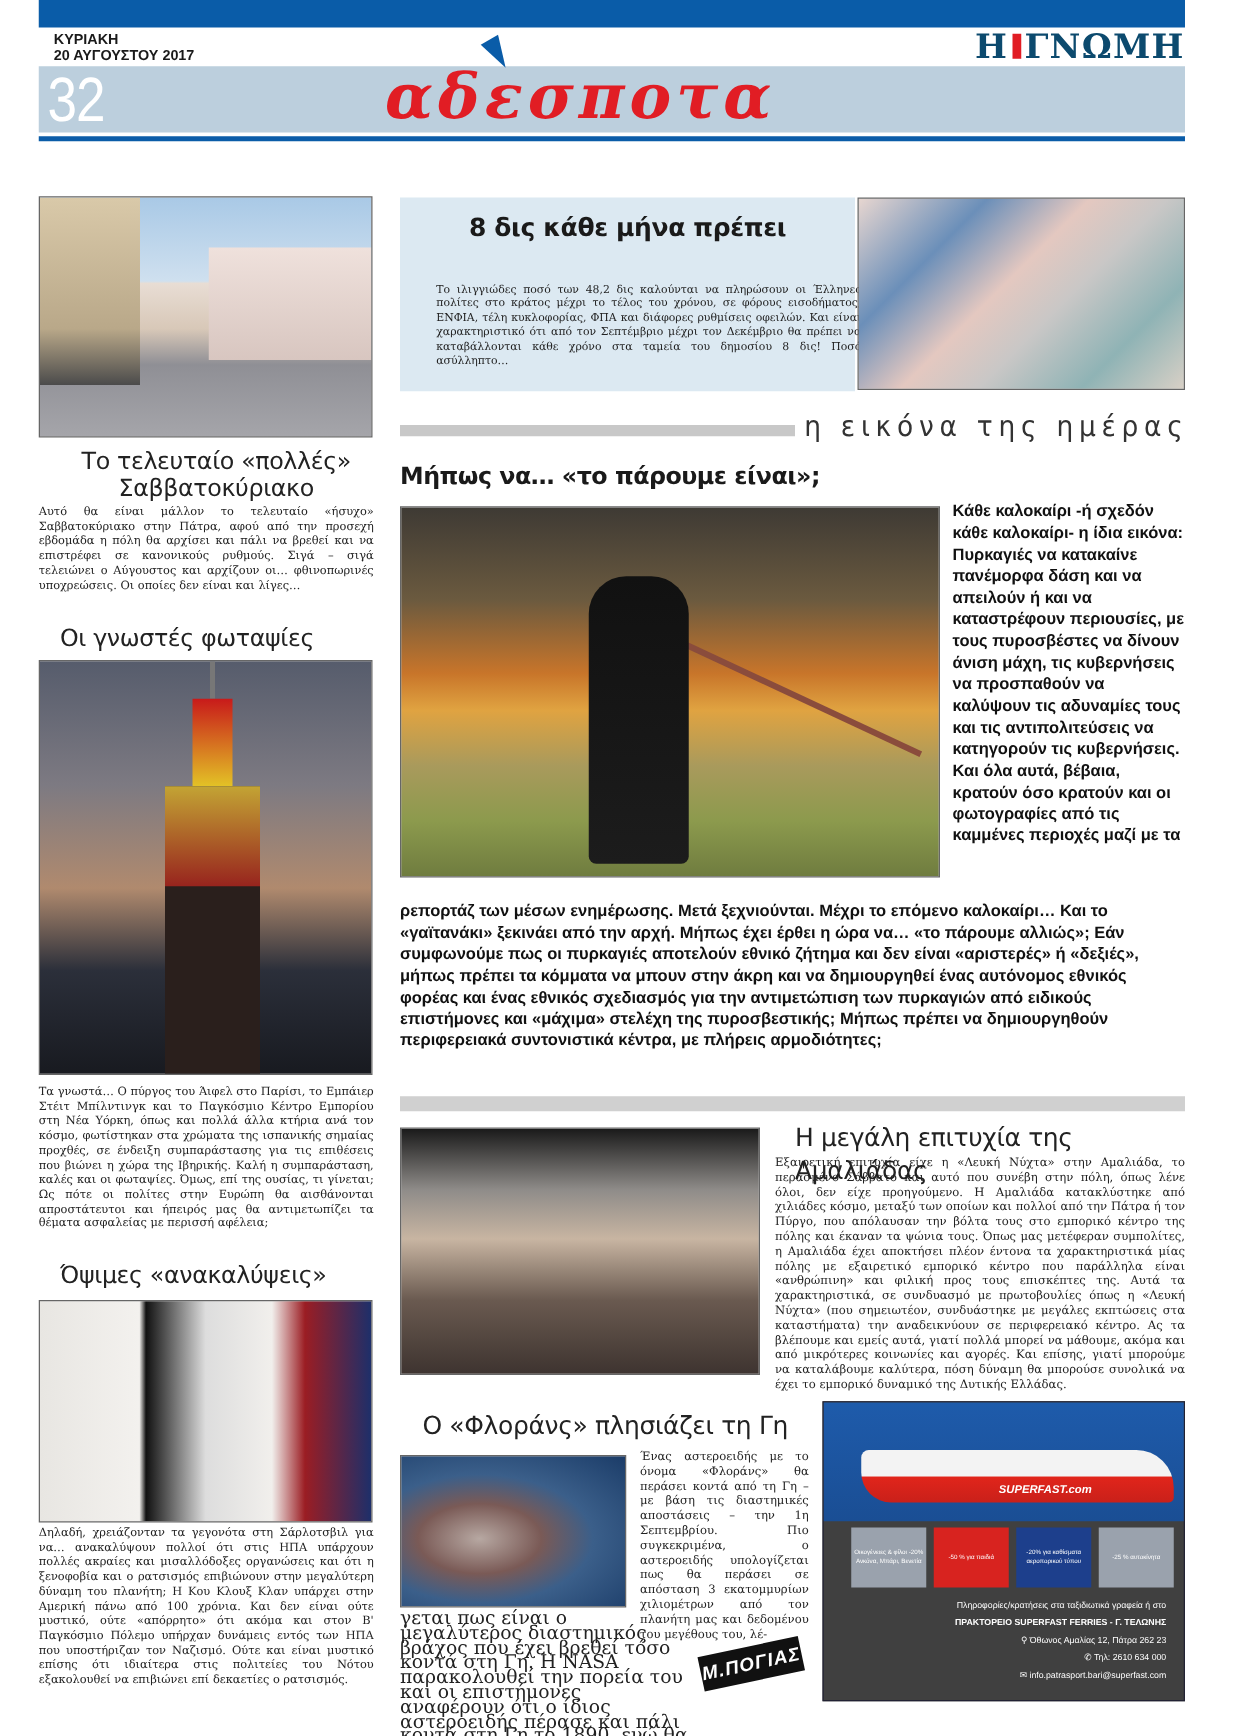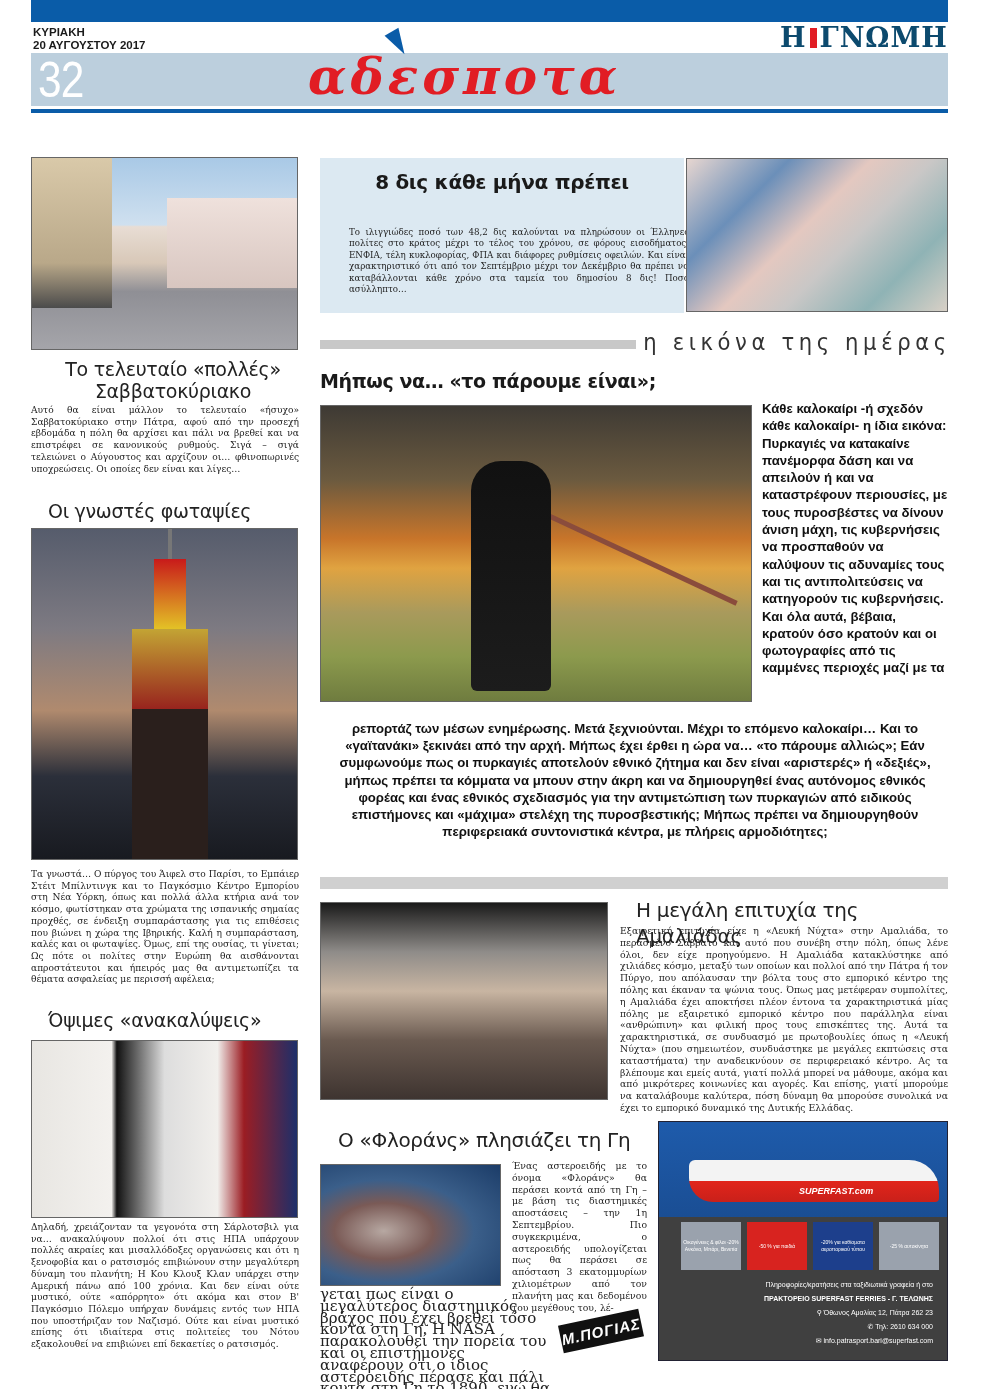--- a/index.html
+++ b/index.html
@@ -1,21 +1,21 @@
 <!DOCTYPE html>
 <html><head>
 <meta charset="utf-8">
 <style>
   * { box-sizing: border-box; margin: 0; padding: 0; }
   body { width: 1000px; height: 1389px; background: #ffffff; position: relative; overflow: hidden; font-family: "DejaVu Serif", serif; color: #222; }
   .abs { position: absolute; }
 
   
   .top-bar { left: 31px; top: 0; width: 917px; height: 22px; background: #0a5ca8; }
-  .date-block { left: 33px; top: 26px; font-family: "Liberation Sans", sans-serif; font-weight: bold; font-size: 11.5px; line-height: 13px; color: #1a1a1a; }
+  .date-block { left: 43px; top: 26px; font-family: "Liberation Sans", sans-serif; font-weight: bold; font-size: 11.5px; line-height: 13px; color: #1a1a1a; }
   .grey-band { left: 31px; top: 53px; width: 917px; height: 53px; background: #bccfdd; }
   .page-num { left: 38px; top: 52px; font-family: "Liberation Sans", sans-serif; font-size: 50px; line-height: 56px; color: #ffffff; letter-spacing: -1px; transform: scaleX(0.85); transform-origin: left; }
   .section-title { left: 308px; top: 46px; font-family: "DejaVu Serif", serif; font-style: italic; font-weight: bold; font-size: 50px; line-height: 62px; color: #e11d24; letter-spacing: 4px; }
   .section-accent { left: 390px; top: 30px; width: 0; height: 0; border-left: 8px solid transparent; border-right: 8px solid transparent; border-top: 26px solid #0a5ca8; transform: rotate(-30deg); }
   .logo { left: 780px; top: 22px; font-family: "DejaVu Serif", serif; font-weight: bold; font-size: 27px; line-height: 32px; color: #0c4a6e; letter-spacing: 1px; }
   .logo .h { display: inline-block; }
   .logo .pro { display: inline-block; width: 7px; height: 20px; background: #e11d24; margin: 0 3px; vertical-align: -1px; }
   .bottom-rule { left: 31px; top: 109px; width: 917px; height: 4px; background: #0a5ca8; }
 
   
@@ -75,21 +75,21 @@
 
   .box-8dis { left: 320px; top: 158px; width: 364px; height: 155px; background: #dce9f2; }
   .h-8dis { left: 330px; top: 170px; width: 344px; font-family: "DejaVu Sans", sans-serif; font-weight: bold; font-size: 20px; line-height: 25px; text-align: center; color: #1a1a1a; letter-spacing: -0.3px; }
   .t-8dis { left: 349px; top: 227px; width: 340px; font-size: 8.7px; line-height: 11.4px; }
 
   .label-bar { left: 320px; top: 340px; width: 628px; height: 9px; background: #c8c8c8; }
   .label-text { left: 636px; top: 327px; padding: 0 8px; background: #fff; font-family: "DejaVu Sans", sans-serif; font-size: 23px; line-height: 30px; color: #333; letter-spacing: 5px; transform: scaleX(0.92); transform-origin: left; }
 
   .h-main { left: 320px; top: 368px; font-family: "DejaVu Sans", sans-serif; font-weight: bold; font-size: 19px; line-height: 26px; color: #1a1a1a; letter-spacing: -0.4px; }
   .t-main-side { left: 762px; top: 400px; width: 188px; font-size: 13.2px; line-height: 17.3px; }
-  .t-main-bottom { left: 320px; top: 720px; width: 630px; font-size: 13.2px; line-height: 17.2px; text-align: center; }
+  .t-main-bottom { left: 320px; top: 720px; width: 630px; font-size: 13.2px; line-height: 17.2px; }
 
   .sep-bar { left: 320px; top: 877px; width: 628px; height: 12px; background: #d0d0d0; }
 
   .h-amal { left: 636px; top: 897px; width: 312px; font-size: 20px; line-height: 26px; }
   .t-amal { left: 620px; top: 925px; width: 328px; font-size: 9.3px; line-height: 11.8px; }
 
   .h-flor { left: 338px; top: 1127px; width: 310px; font-size: 20px; line-height: 26px; }
   .t-flor-side { left: 512px; top: 1160px; width: 135px; font-size: 9.3px; line-height: 11.8px; }
   .t-flor-bottom { left: 320px; top: 1289px; width: 233px; font-size: 15px; line-height: 11.8px; text-align: left; }
 

